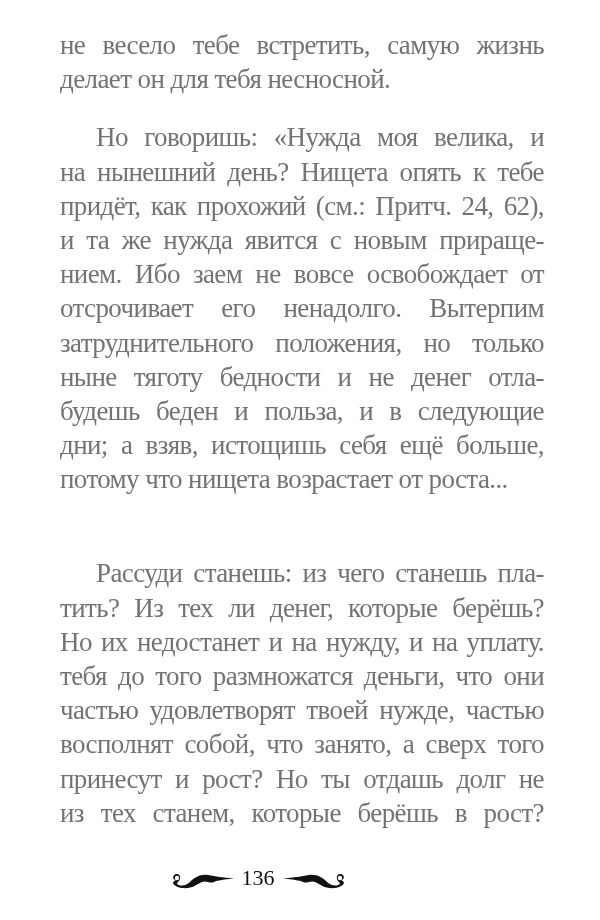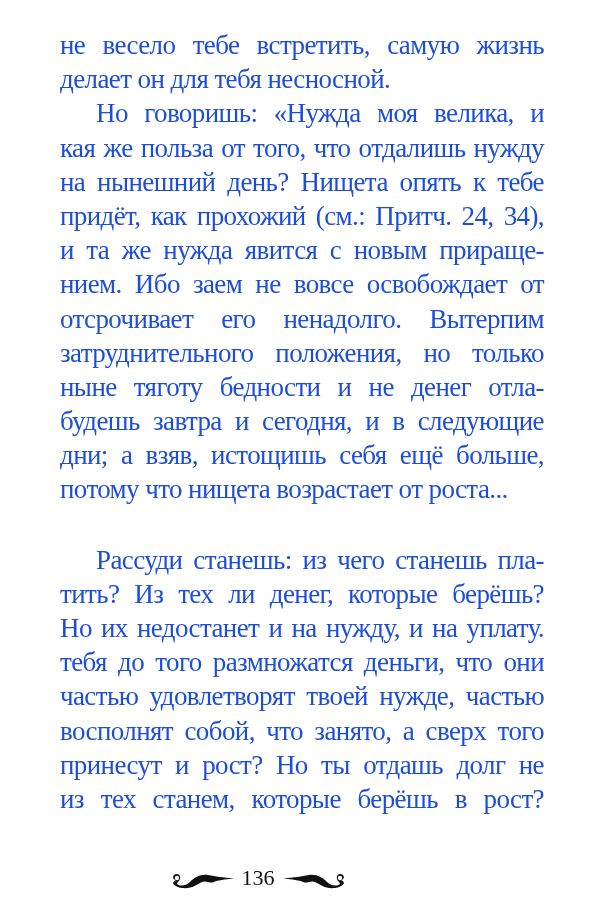--- a/index.html
+++ b/index.html
@@ -1,57 +1,56 @@
 <!DOCTYPE html>
 <html><head>
   <meta charset="utf-8">
   <style>
     html, body { margin: 0; padding: 0; background: #ffffff; }
     body { width: 600px; height: 920px; position: relative; overflow: hidden; }
     .page {
       position: absolute; left: 60px; top: 28px; width: 484px;
       font-family: "Liberation Serif", "DejaVu Serif", serif;
-      font-size: 27px; color: #1d4ed8;
+      font-size: 27px; color: #737373;
     }
     .line {
       height: 34.2px; line-height: 34.2px;
       white-space: nowrap; text-align: justify; text-align-last: justify;
       letter-spacing: -0.6px;
     }
     .line.last { text-align-last: left; }
-    .indent { padding-left: 36px; }
+    .indent { padding-left: 36px; margin-top: 24px; }
     .gap { height: 36px; }
     .footer {
       position: absolute; left: 0; top: 858px; width: 516px; height: 40px;
       display: flex; justify-content: center; align-items: center; gap: 6px;
       font-family: "Liberation Serif", "DejaVu Serif", serif; font-size: 22px; color: #111;
     }
     .orn { width: 66px; height: 24px; display: block; }
   </style>
 </head>
 <body>
 
 <div class="page">
 
   <div>
     <div class="line">не весело тебе встретить, самую жизнь</div>
     <div class="line last">делает он для тебя несносной.</div>
   </div>
 
   <div>
     <div class="line indent">Но говоришь: «Нужда моя велика, и</div>
-    <div class="line">кая же польза от того, что отдалишь нужду</div>
     <div class="line">на нынешний день? Нищета опять к тебе</div>
-    <div class="line">придёт, как прохожий (см.: Притч. 24, 34),</div>
+    <div class="line">придёт, как прохожий (см.: Притч. 24, 62),</div>
     <div class="line">и та же нужда явится с новым прираще-</div>
     <div class="line">нием. Ибо заем не вовсе освобождает от</div>
     <div class="line">отсрочивает его ненадолго. Вытерпим</div>
     <div class="line">затруднительного положения, но только</div>
     <div class="line">ныне тяготу бедности и не денег отла-</div>
-    <div class="line">будешь завтра и сегодня, и в следующие</div>
+    <div class="line">будешь беден и польза, и в следующие</div>
     <div class="line">дни; а взяв, истощишь себя ещё больше,</div>
     <div class="line last">потому что нищета возрастает от роста...</div>
   </div>
   <div class="gap"></div>
 
   <div>
     <div class="line indent">Рассуди станешь: из чего станешь пла-</div>
     <div class="line">тить? Из тех ли денег, которые берёшь?</div>
     <div class="line">Но их недостанет и на нужду, и на уплату.</div>
     <div class="line">тебя до того размножатся деньги, что они</div>

